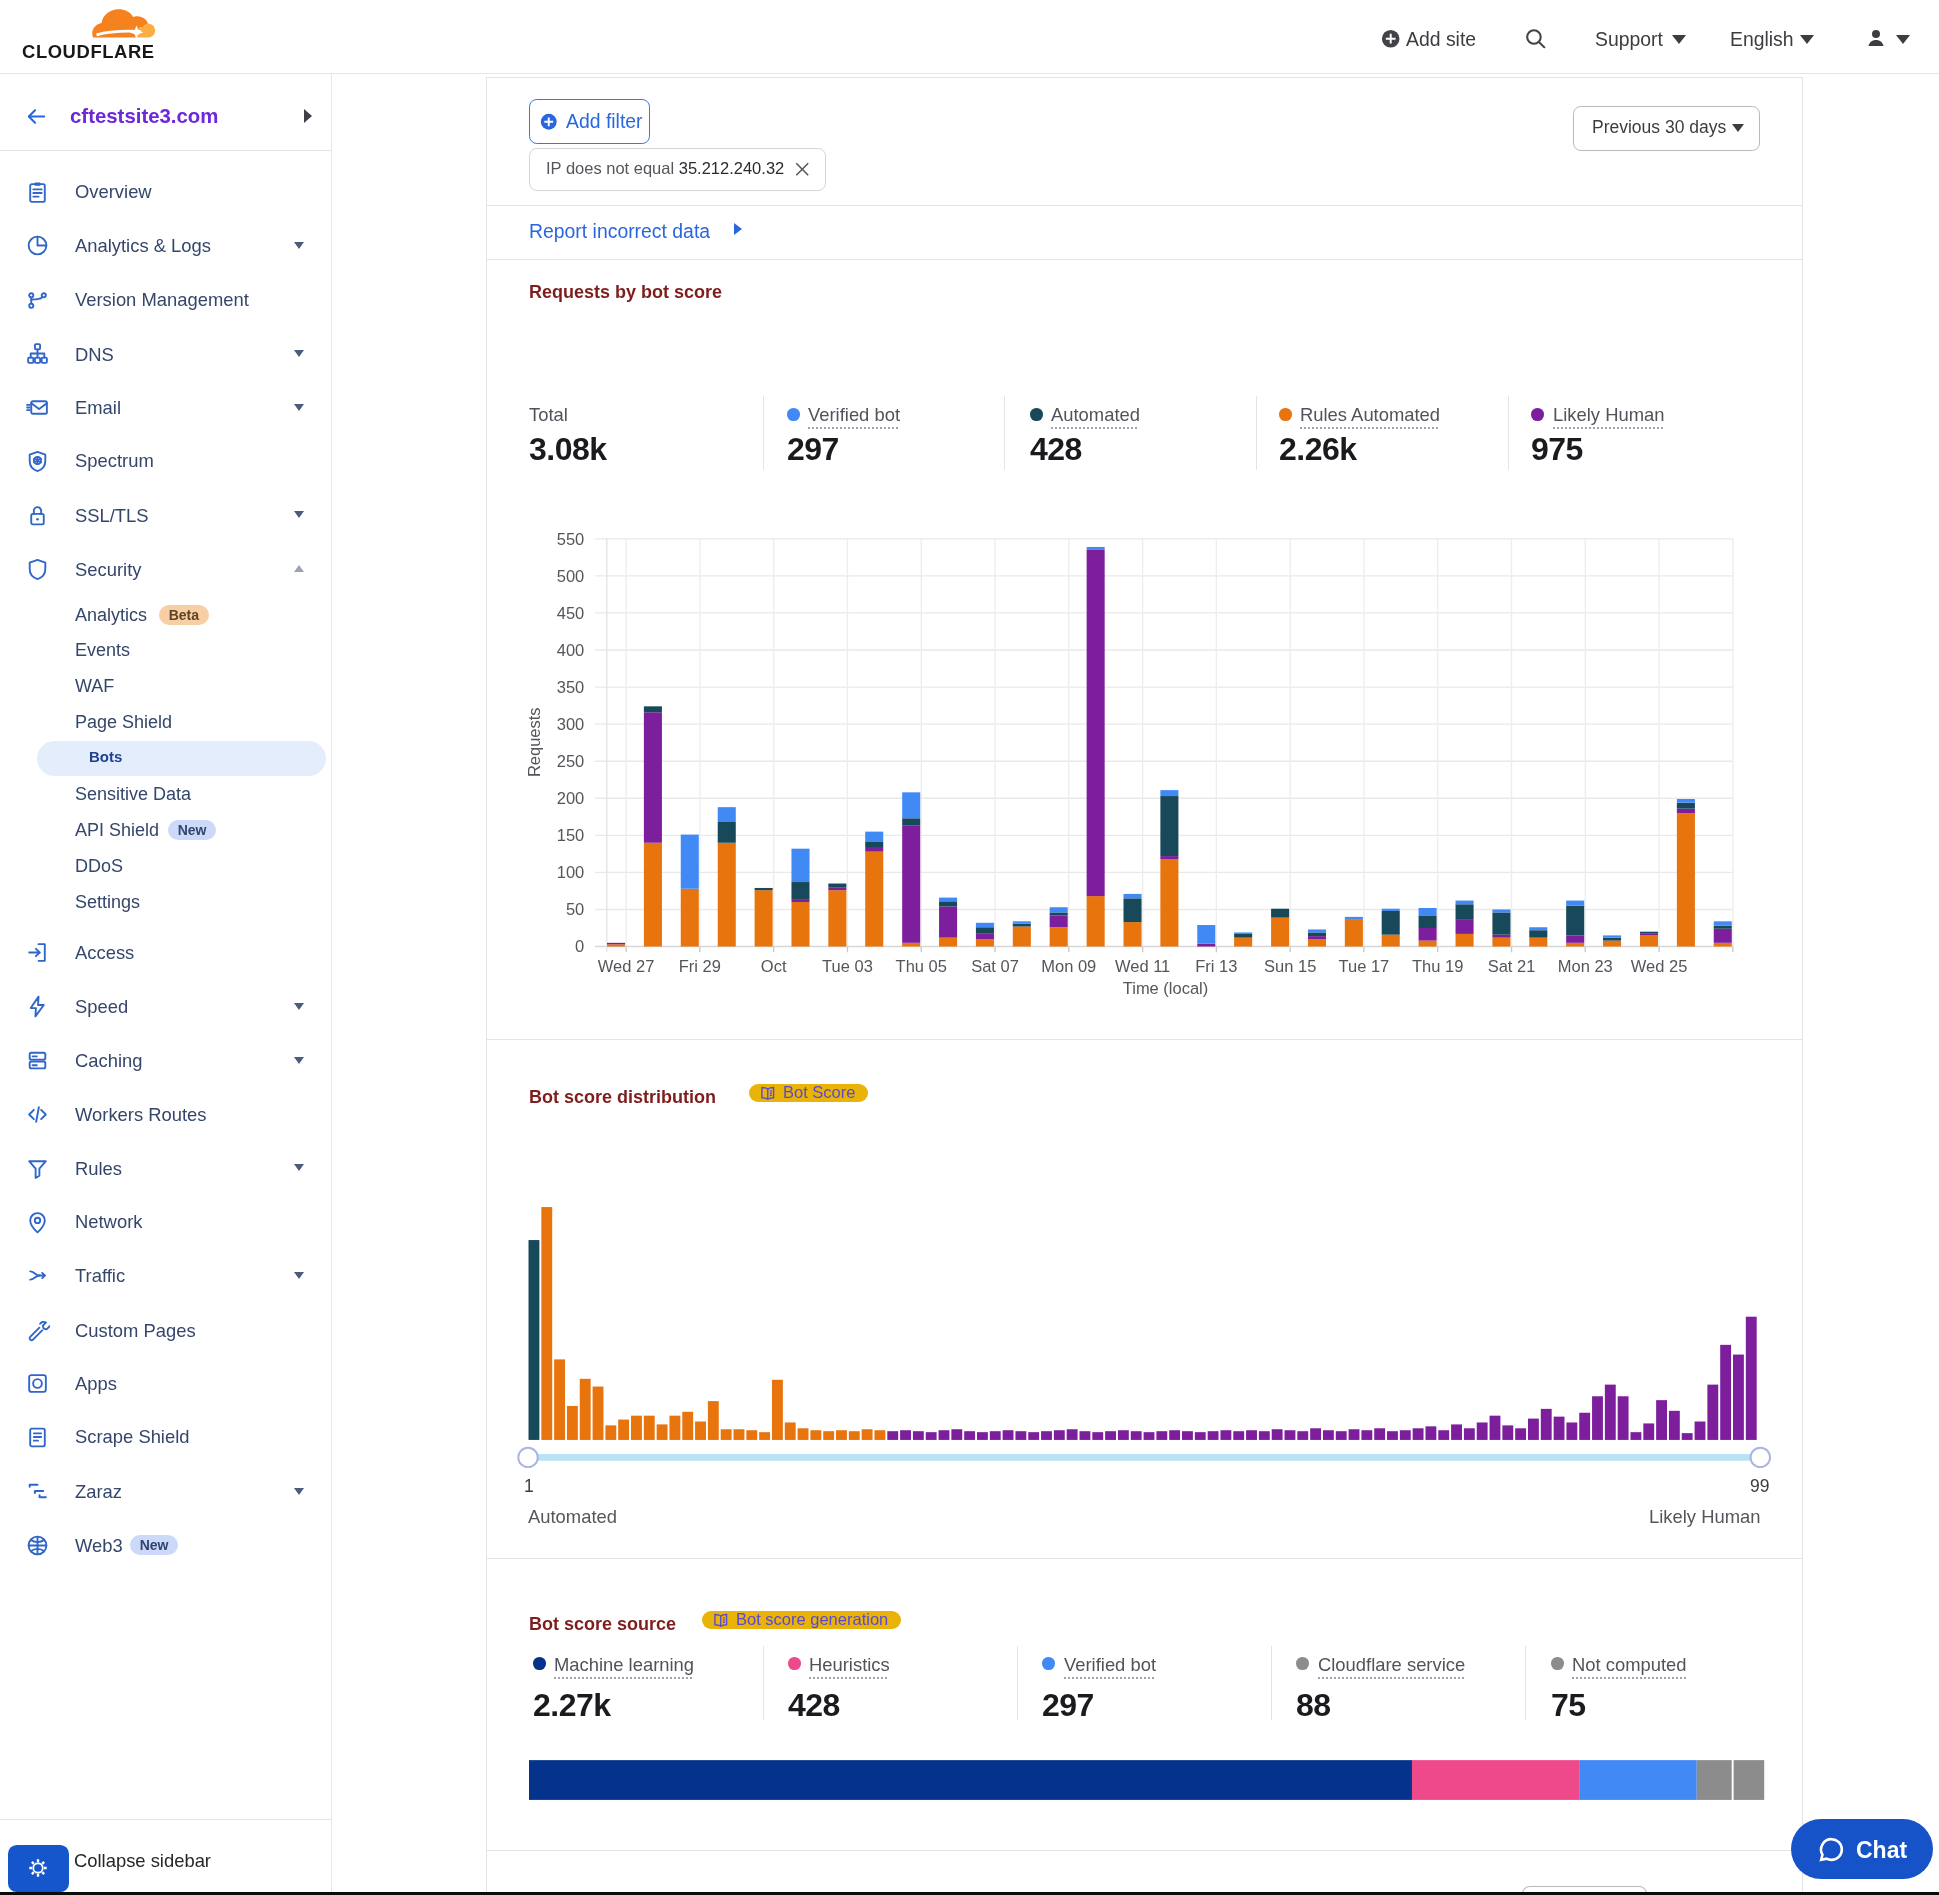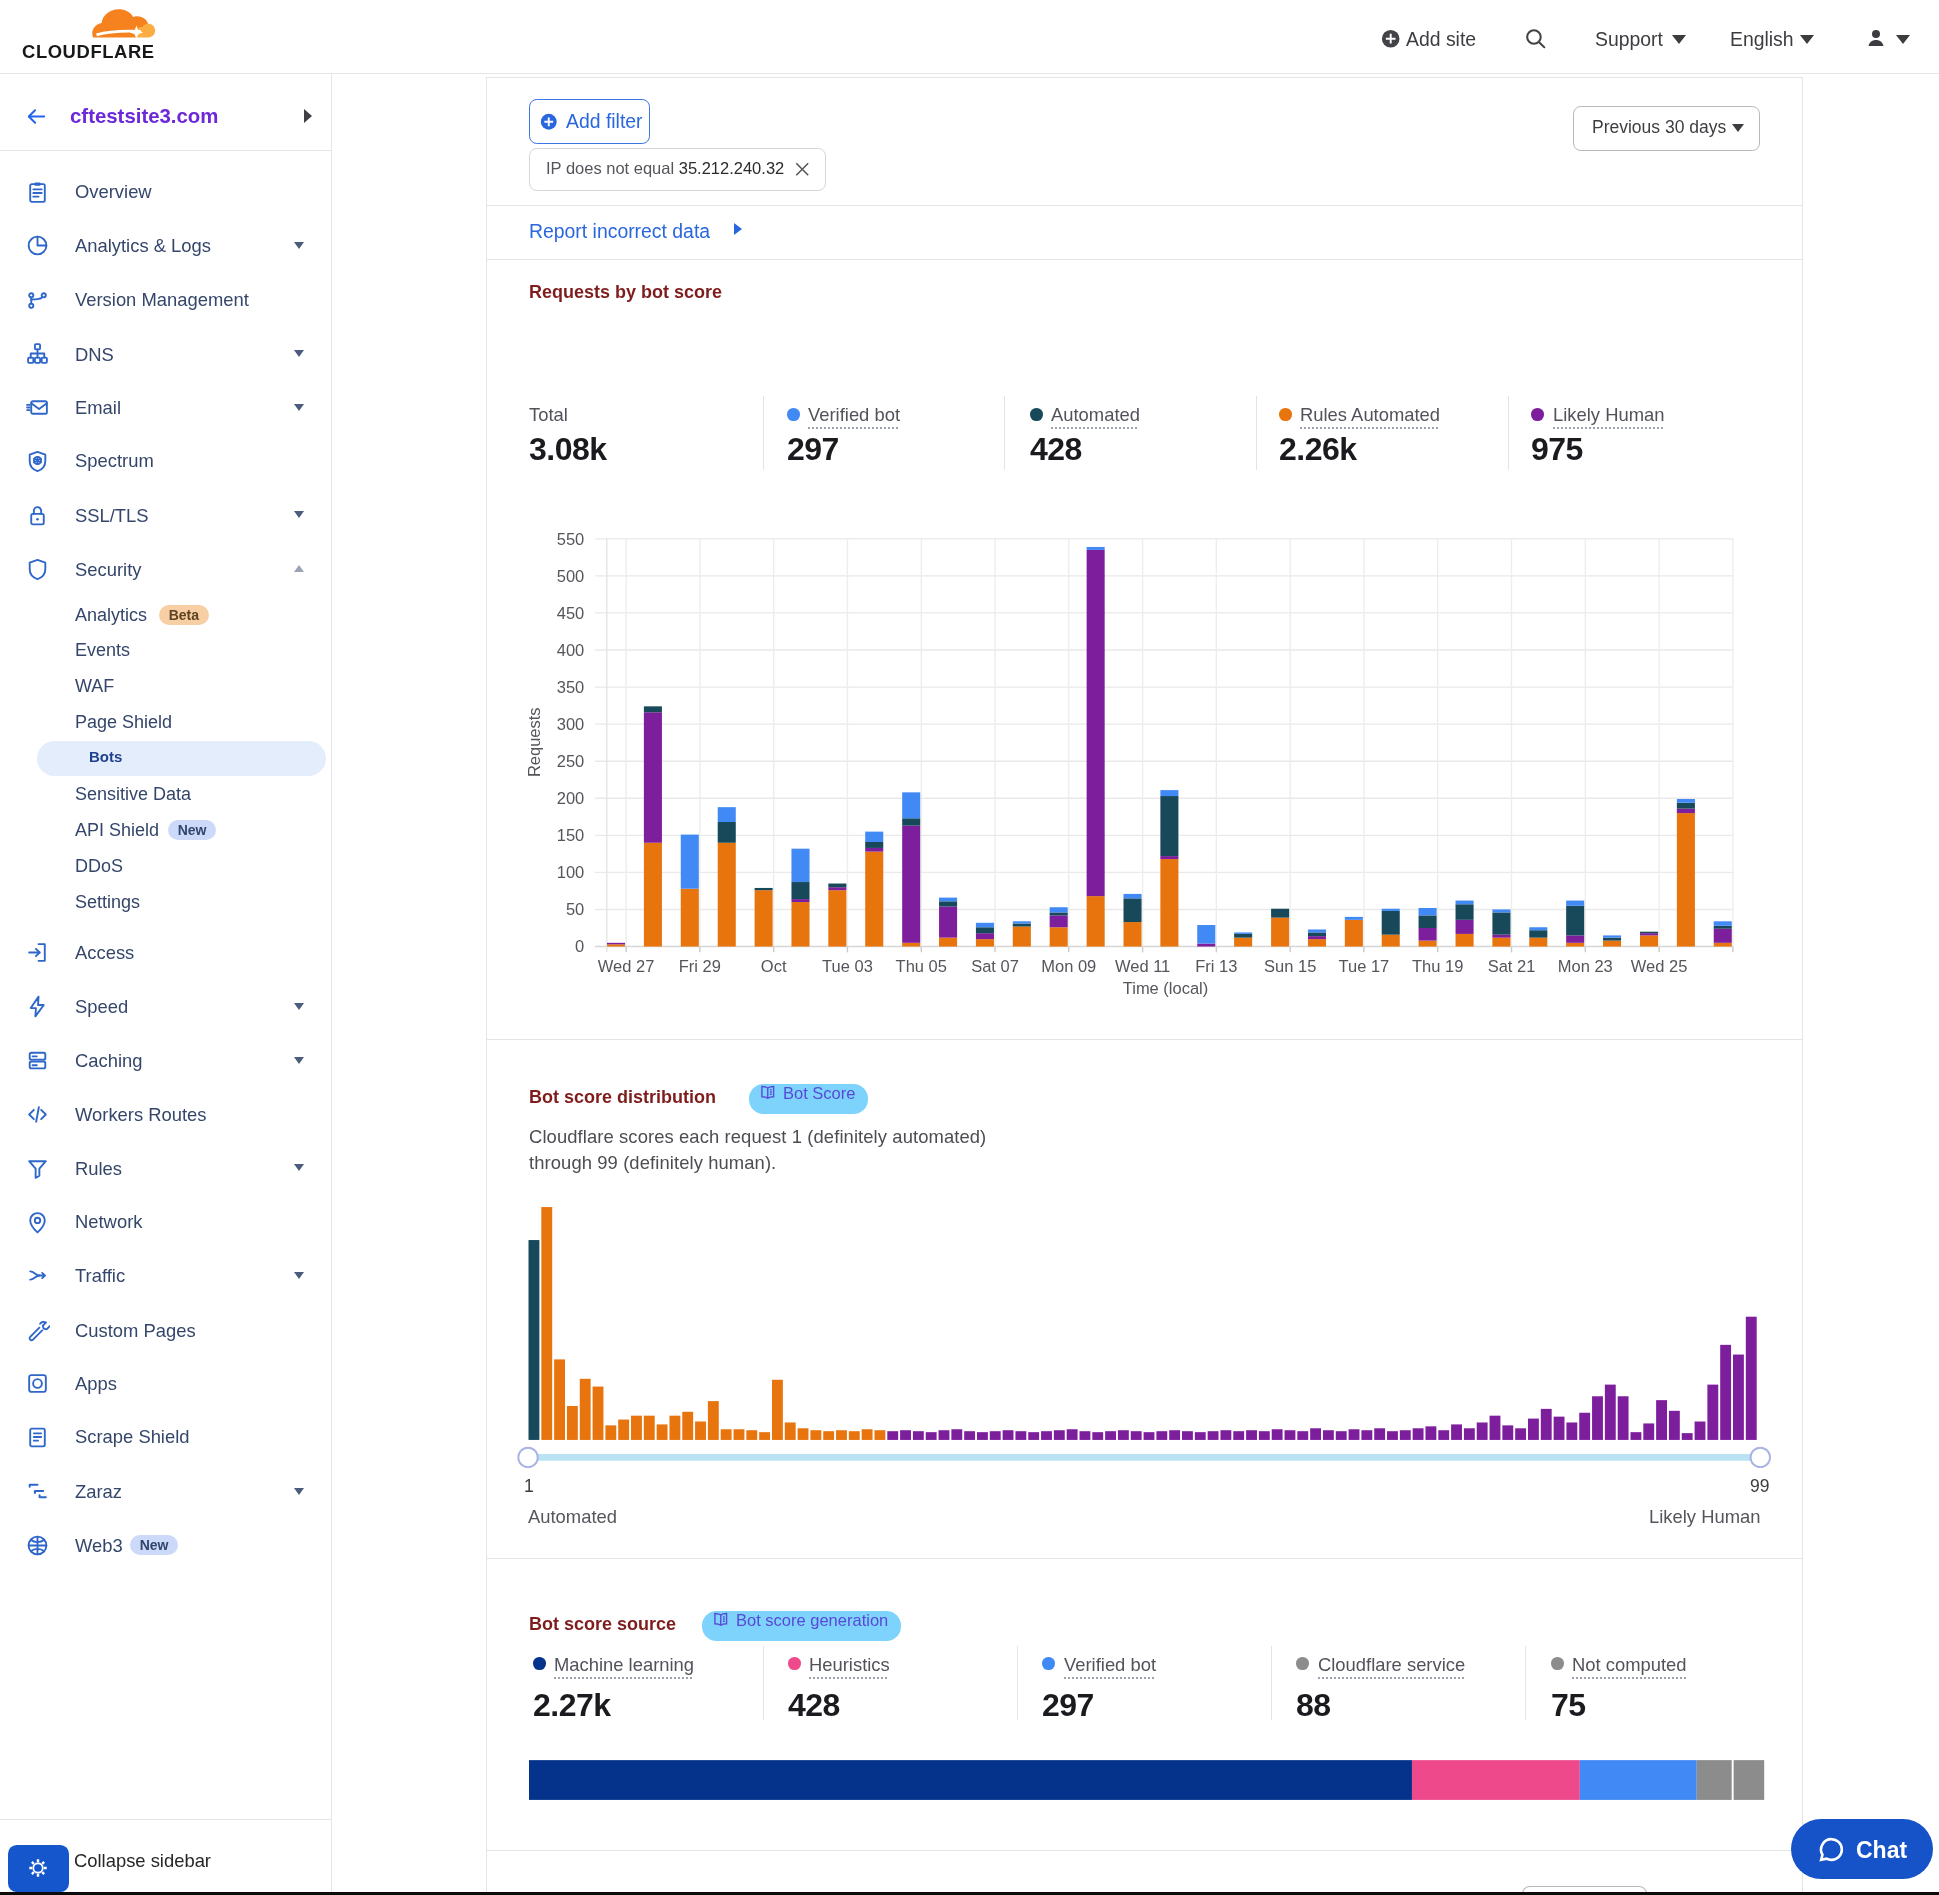--- a/index.html
+++ b/index.html
@@ -11,22 +11,22 @@
 .submenu { font-size:18px; color:#35466b; }
 .chip { font-size:14px; font-weight:700; padding:1.9px 9.7px; border-radius:11.6px; }
 .statlab { font-size:18.4px; color:#52525b; }
 .dotted { text-decoration:underline dotted #9ca3af; text-decoration-thickness:1.9px; text-underline-offset:5.8px; }
 .statval { font-size:32px; font-weight:700; color:#1b1b1f; letter-spacing:-0.5px; }
 .title { font-size:18px; font-weight:700; color:#7f1d1d; }
 .desc { font-size:18.4px; color:#4c4d52; line-height:26px; letter-spacing:0.1px; }
 .link { font-size:19.4px; color:#2967de; }
 .vline { position:absolute; width:1px; background:#e4e4e7; }
 .hline { position:absolute; height:1px; background:#e4e4e7; }
-.badge { position:absolute; height:30px; border-radius:14.6px; background:#7dd3fc; color:#5849d6;
-  font-size:16.5px; display:flex; align-items:flex-start; padding:0 12.6px 0 9.7px; gap:6.8px; }
+.badge { position:absolute; height:18px; border-radius:14.6px; background:#eab308; color:#5849d6;
+  font-size:16.5px; display:flex; align-items:flex-end; padding:0 12.6px 0 9.7px; gap:6.8px; }
 </style></head>
 <body>
 <div id="page">
 
 <div class="hline" style="left:0;top:73px;width:1940px;background:#e6e6e9"></div>
 <svg class="abs" style="left:88px;top:7.8px" width="68" height="35" viewBox="0 0 80 40">
 <path d="M56 34c9 0 15-6 15-13 0-8-7-12-13-12-2 0-4 .4-5 1C50 4 43 1 36 1 25 1 17 9 16 17c-6 1-11 6-11 12 0 2 .4 3.6 1 5z" fill="#F6821F"></path>
 <path d="M58 34h13c5 0 8-4 8-8 0-5-4-8-8-8-3 0-6 1.6-7 4-2.6-1-6 .4-6 4z" fill="#FBAD41"></path>
 <path d="M10 31c14-4 30-5 52-4" stroke="#fff" stroke-width="3.4" fill="none"></path>
 <path d="M57 20l2.2 5.8L65 28l-5.8 2.2L57 36l-2.2-5.8L49 28l5.8-2.2z" fill="#fff"></path>
@@ -250,21 +250,20 @@
 <div class="abs" style="left:1004px;top:396px;width:1px;height:74px;background:#e4e4e7"></div>
 <div class="abs" style="left:1256px;top:396px;width:1px;height:74px;background:#e4e4e7"></div>
 <div class="abs" style="left:1508px;top:396px;width:1px;height:74px;background:#e4e4e7"></div>
 
 <div class="abs title" style="left:529px;top:1087px">Bot score distribution</div>
 <div class="badge" style="left:749px;top:1084px"><svg width="17.5" height="17.5" viewBox="0 0 24 24" fill="none" stroke="#5849d6" stroke-width="1.9">
         <path d="M12 5.5C10 4 7.5 3.5 4 3.5v14c3.5 0 6 .5 8 2 2-1.5 4.5-2 8-2v-14c-3.5 0-6 .5-8 2z"></path>
         <path d="M12 5.5v14"></path>
         <path d="M15 8h2.5M15 11h2.5M15 14h2.5"></path>
       </svg>Bot Score</div>
-<div class="abs desc" style="left:529px;top:1124px">Cloudflare scores each request 1 (definitely automated)<br>through 99 (definitely human).</div>
 <div class="abs" style="left:524px;top:1476px;font-size:17.5px;color:#3c3d41">1</div>
 <div class="abs" style="left:1750px;top:1476px;font-size:17.5px;color:#3c3d41">99</div>
 <div class="abs" style="left:528px;top:1506px;font-size:18.4px;color:#55565c">Automated</div>
 <div class="abs" style="left:1649px;top:1506px;font-size:18.4px;color:#55565c">Likely Human</div>
 
 <div class="abs title" style="left:529px;top:1614px">Bot score source</div>
 <div class="badge" style="left:702px;top:1611px"><svg width="17.5" height="17.5" viewBox="0 0 24 24" fill="none" stroke="#5849d6" stroke-width="1.9">
         <path d="M12 5.5C10 4 7.5 3.5 4 3.5v14c3.5 0 6 .5 8 2 2-1.5 4.5-2 8-2v-14c-3.5 0-6 .5-8 2z"></path>
         <path d="M12 5.5v14"></path>
         <path d="M15 8h2.5M15 11h2.5M15 14h2.5"></path>

